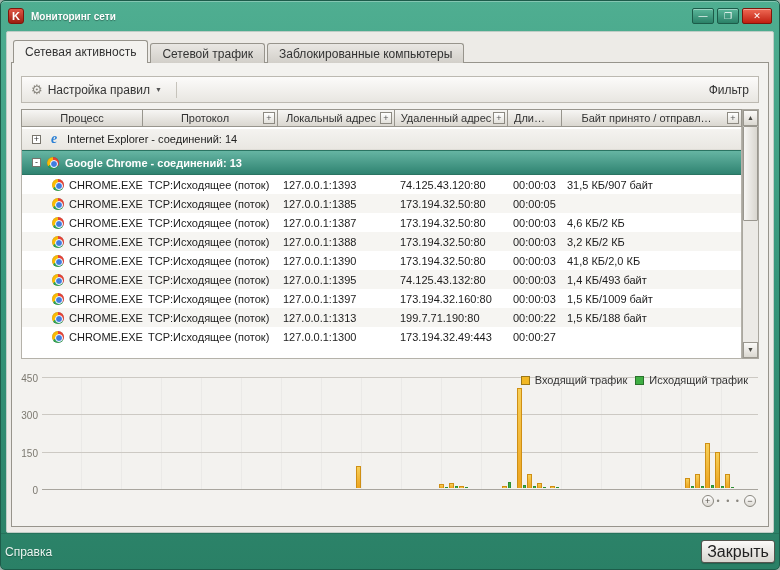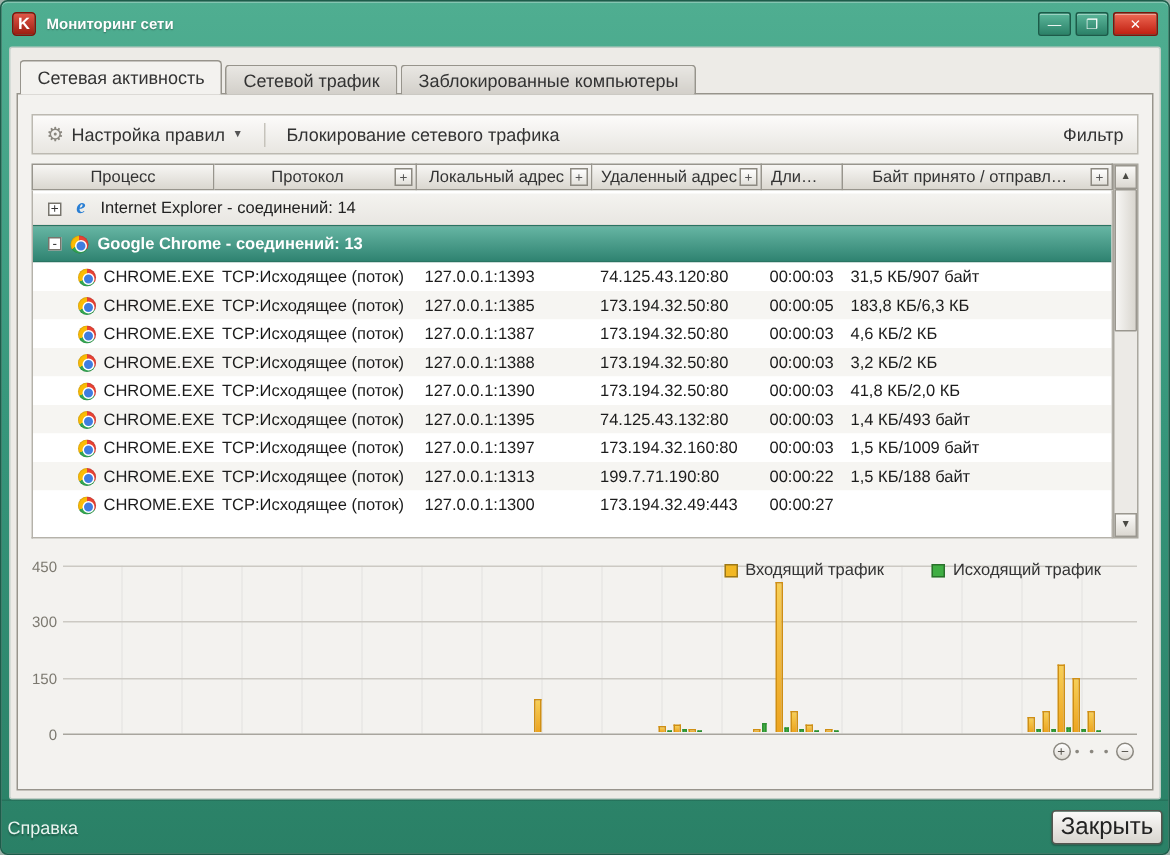--- a/index.html
+++ b/index.html
@@ -60,21 +60,21 @@
   .sb-track{flex:1;position:relative}
   .sb-thumb{position:absolute;top:0;left:0;right:0;height:95px;background:linear-gradient(90deg,#f7f6f4,#d9d6cf);border:1px solid #9a978f;border-radius:1px;cursor:grab}
 
   
   .chart{position:absolute;left:30px;right:10px;top:314px;height:112px;background:repeating-linear-gradient(90deg,transparent 0 39px,rgba(0,0,0,.035) 39px 40px)}
   .gridline{position:absolute;left:0;right:0;height:1px;background:#ccc9c3}
   .gridline.base{background:#a8a59e}
   .ylabel{position:absolute;left:-27px;width:23px;text-align:right;font-size:10px;color:#7b786f;transform:translateY(-4px)}
   .bar{position:absolute;bottom:1px;width:5px;background:linear-gradient(180deg,#f7cf57,#eda41f);border:1px solid #cf8f14;border-bottom:none}
   .bar.out{width:3px;background:#3fae43;border-color:#2f8f33}
-  .legend{position:absolute;top:-3px;right:24px;display:flex;gap:32px;align-items:flex-end;font-size:11px;color:#333}
+  .legend{position:absolute;top:-3px;right:10px;display:flex;gap:8px;align-items:flex-end;font-size:11px;color:#333}
   .legend-item{display:flex;align-items:center;gap:5px}
   .swatch{width:9px;height:9px;border:1px solid rgba(0,0,0,.35);flex:none}
 
   
   .zoomctl{position:absolute;right:12px;top:432px;display:flex;align-items:center;gap:3px}
   .zbtn{width:12px;height:12px;border:1px solid #8a877f;border-radius:50%;font-size:9px;line-height:10px;text-align:center;background:linear-gradient(180deg,#fff,#dedbd4);color:#55524b;cursor:pointer}
   .zdots{font-size:9px;letter-spacing:2px;color:#8a877f;cursor:pointer;line-height:10px}
 
   
   .footer{position:absolute;left:0;right:0;bottom:0;height:36px;display:flex;align-items:center;padding:0 4px;border-top:1px solid rgba(0,0,0,.12)}
@@ -106,23 +106,20 @@
 
     <div class="panel">
 
       <div class="toolbar">
         <div class="tb-item">
           <span class="gear">⚙</span>
           <span>Настройка правил</span>
           <span class="caret">▼</span>
         </div>
         <div class="tb-sep"></div>
-        <div class="tb-item">
-          <span>Блокирование сетевого трафика</span>
-        </div>
         <div class="filter">Фильтр</div>
       </div>
 
       <div class="thead">
         <div class="th w-process">
           <span>Процесс</span>
         </div>
         <div class="th w-proto">
           <span>Протокол</span>
           <span class="col-plus">+</span>
@@ -169,21 +166,20 @@
   </div>
             <div class="trow alt">
     <div class="cell c-process w-process">
       <span class="chrome-icon"></span>
       <span>CHROME.EXE</span>
     </div>
     <div class="cell w-proto">TCP:Исходящее (поток)</div>
     <div class="cell w-local">127.0.0.1:1385</div>
     <div class="cell w-remote">173.194.32.50:80</div>
     <div class="cell w-dur">00:00:05</div>
-    <div class="cell w-bytes">183,8 КБ/6,3 КБ</div>
   </div>
             <div class="trow">
     <div class="cell c-process w-process">
       <span class="chrome-icon"></span>
       <span>CHROME.EXE</span>
     </div>
     <div class="cell w-proto">TCP:Исходящее (поток)</div>
     <div class="cell w-local">127.0.0.1:1387</div>
     <div class="cell w-remote">173.194.32.50:80</div>
     <div class="cell w-dur">00:00:03</div>

